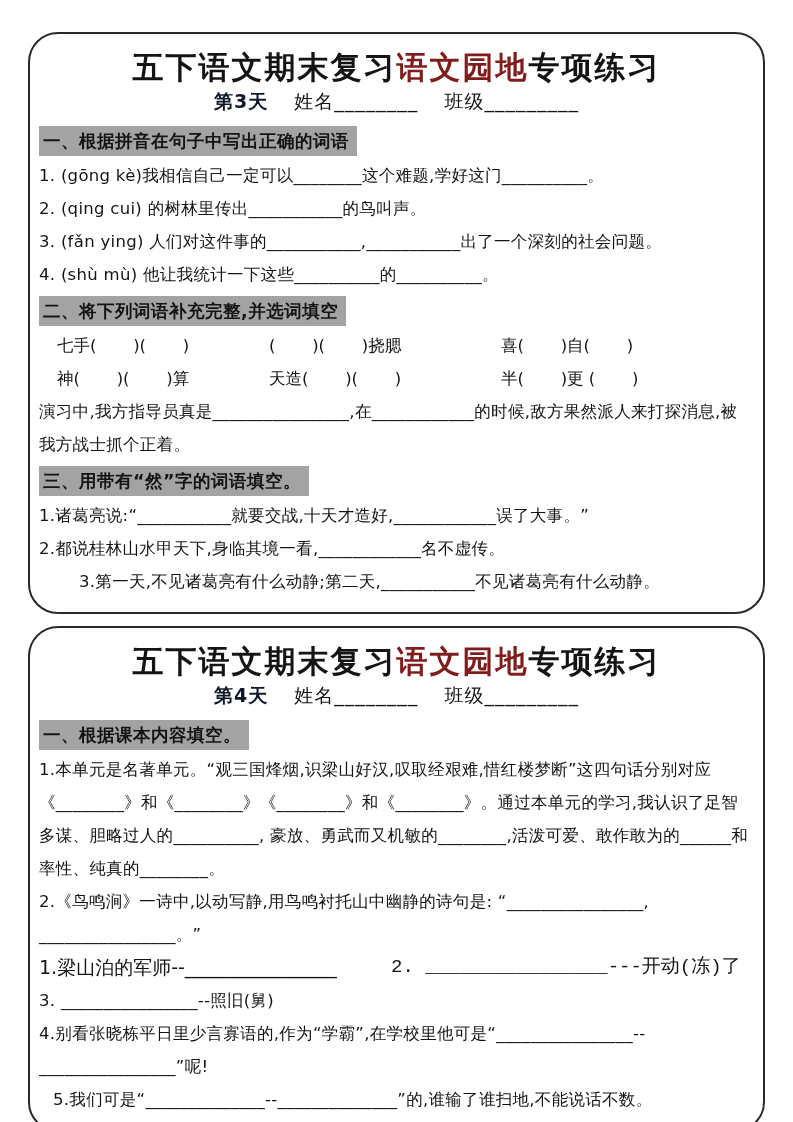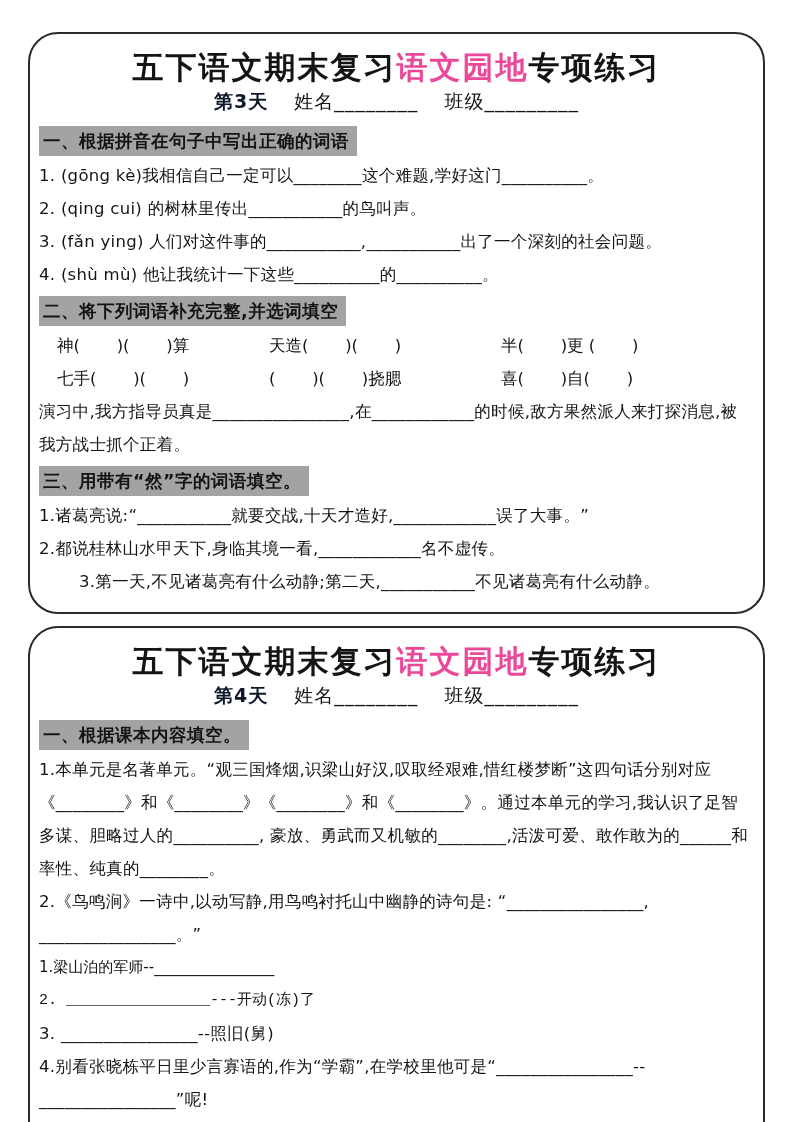--- a/index.html
+++ b/index.html
@@ -21,21 +21,21 @@
     background: #ffffff;
   }
   .title {
     margin: 4px 0 2px 0;
     text-align: center;
     font-size: 31px;
     font-weight: bold;
     letter-spacing: 2px;
     line-height: 1.25;
   }
-  .title .red { color: #ec4899; }
+  .title .red { color: #7f1d1d; }
   .subheader {
     text-align: center;
     font-size: 19px;
     margin: 2px 0 6px 0;
     letter-spacing: 1px;
   }
   .day { color: #0f172a; font-weight: bold; }
   .field { margin-left: 19px; }
   .hl {
     display: inline-block;
@@ -60,23 +60,22 @@
     margin-left: 18px;
     font-size: 16.5px;
     line-height: 33px;
   }
   .wordrow span { white-space: pre; }
   .wc1 { width: 212px; }
   .wc2 { width: 232px; }
   .wc3 { flex: 1; }
   .pairrow {
     display: flex;
-    font-size: 15px;
+    font-size: 19px;
     line-height: 33px;
-    flex-direction: column;
   }
   .pairrow span { white-space: pre; }
   .pc1 { width: 352px; }
   .pc2 { flex: 1; font-family: Liberation Mono, monospace; }
 </style>
 </head>
 <body>
 
 <div class="page">
 
@@ -90,28 +89,28 @@
     </div>
 
     <div class="hl">一、根据拼音在句子中写出正确的词语</div>
     <p class="line">1. (gōng kè)我相信自己一定可以________这个难题,学好这门__________。</p>
     <p class="line">2. (qing cui) 的树林里传出___________的鸟叫声。</p>
     <p class="line">3. (fǎn ying) 人们对这件事的___________,___________出了一个深刻的社会问题。</p>
     <p class="line">4. (shù mù) 他让我统计一下这些__________的__________。</p>
 
     <div class="hl">二、将下列词语补充完整,并选词填空</div>
     <div class="wordrow">
+      <span class="wc1">七手(       )(       )</span>
+      <span class="wc2">(       )(       )挠腮</span>
+      <span class="wc3">喜(       )自(       )</span>
+    </div>
+    <div class="wordrow">
       <span class="wc1">神(       )(       )算</span>
       <span class="wc2">天造(       )(       )</span>
       <span class="wc3">半(       )更 (       )</span>
-    </div>
-    <div class="wordrow">
-      <span class="wc1">七手(       )(       )</span>
-      <span class="wc2">(       )(       )挠腮</span>
-      <span class="wc3">喜(       )自(       )</span>
     </div>
     <p class="line">演习中,我方指导员真是________________,在____________的时候,敌方果然派人来打探消息,被我方战士抓个正着。</p>
 
     <div class="hl">三、用带有“然”字的词语填空。</div>
     <p class="line">1.诸葛亮说:“___________就要交战,十天才造好,____________误了大事。”</p>
     <p class="line">2.都说桂林山水甲天下,身临其境一看,____________名不虚传。</p>
     <p class="line indent-lg">3.第一天,不见诸葛亮有什么动静;第二天,___________不见诸葛亮有什么动静。</p>
   </section>
 
   <section class="card">

